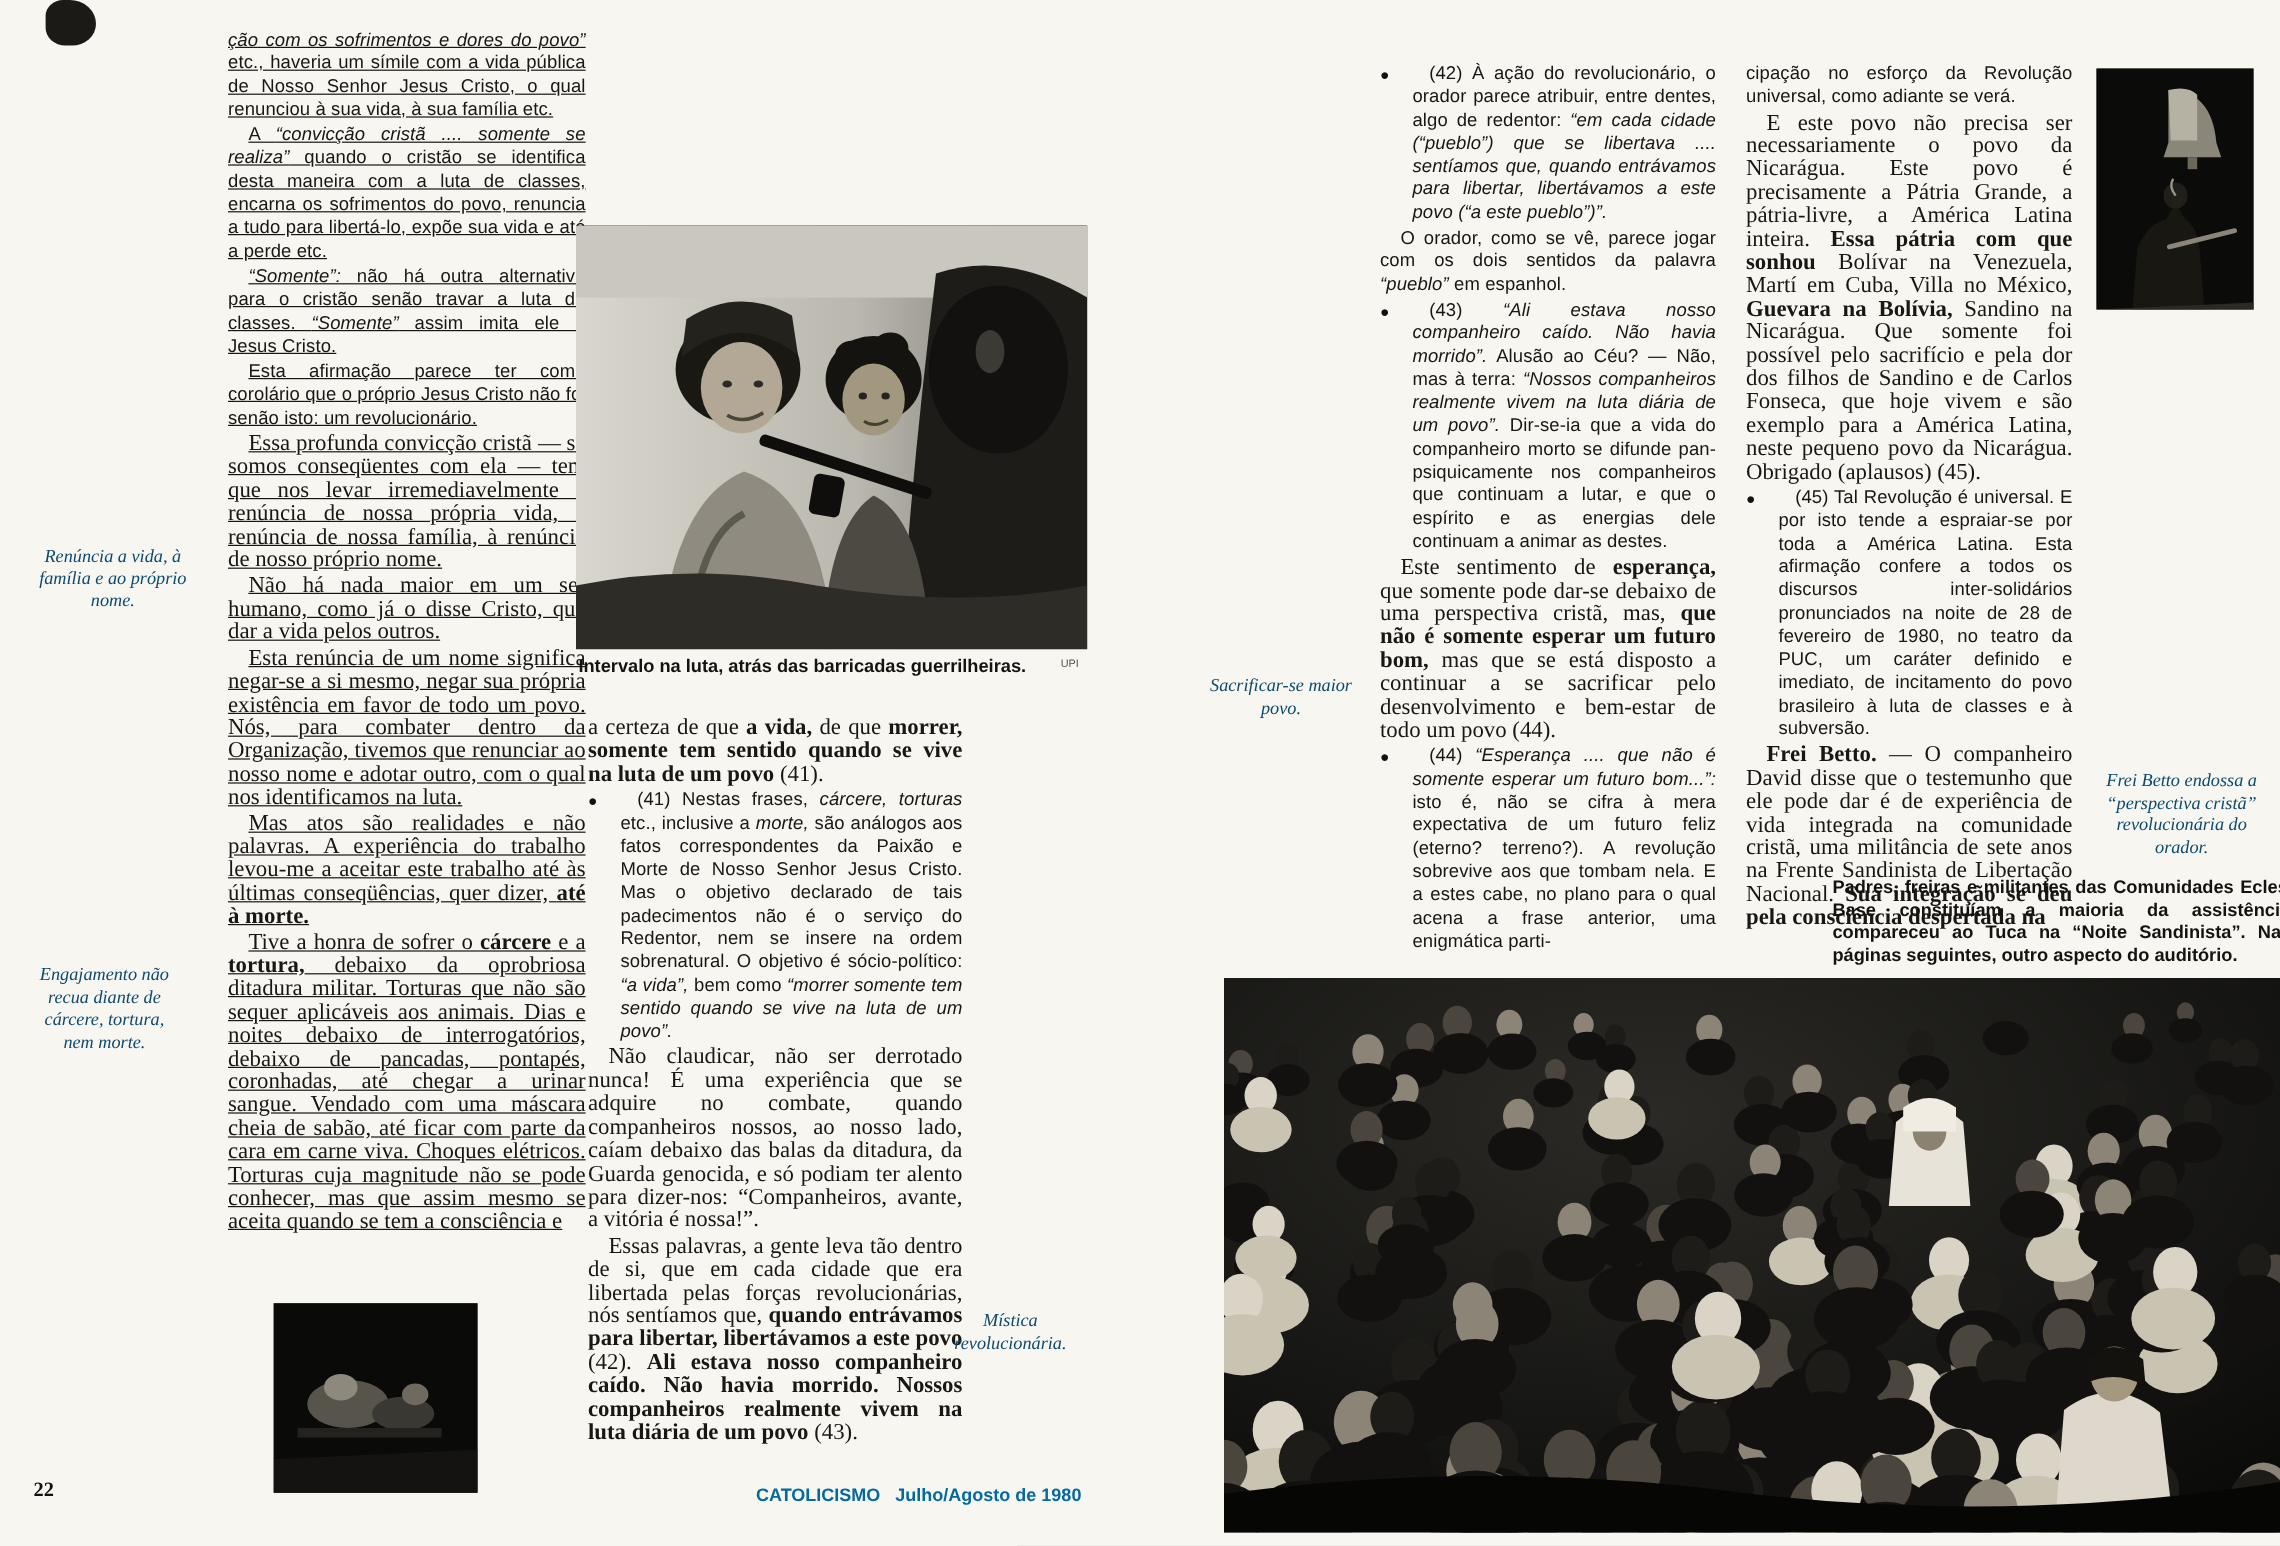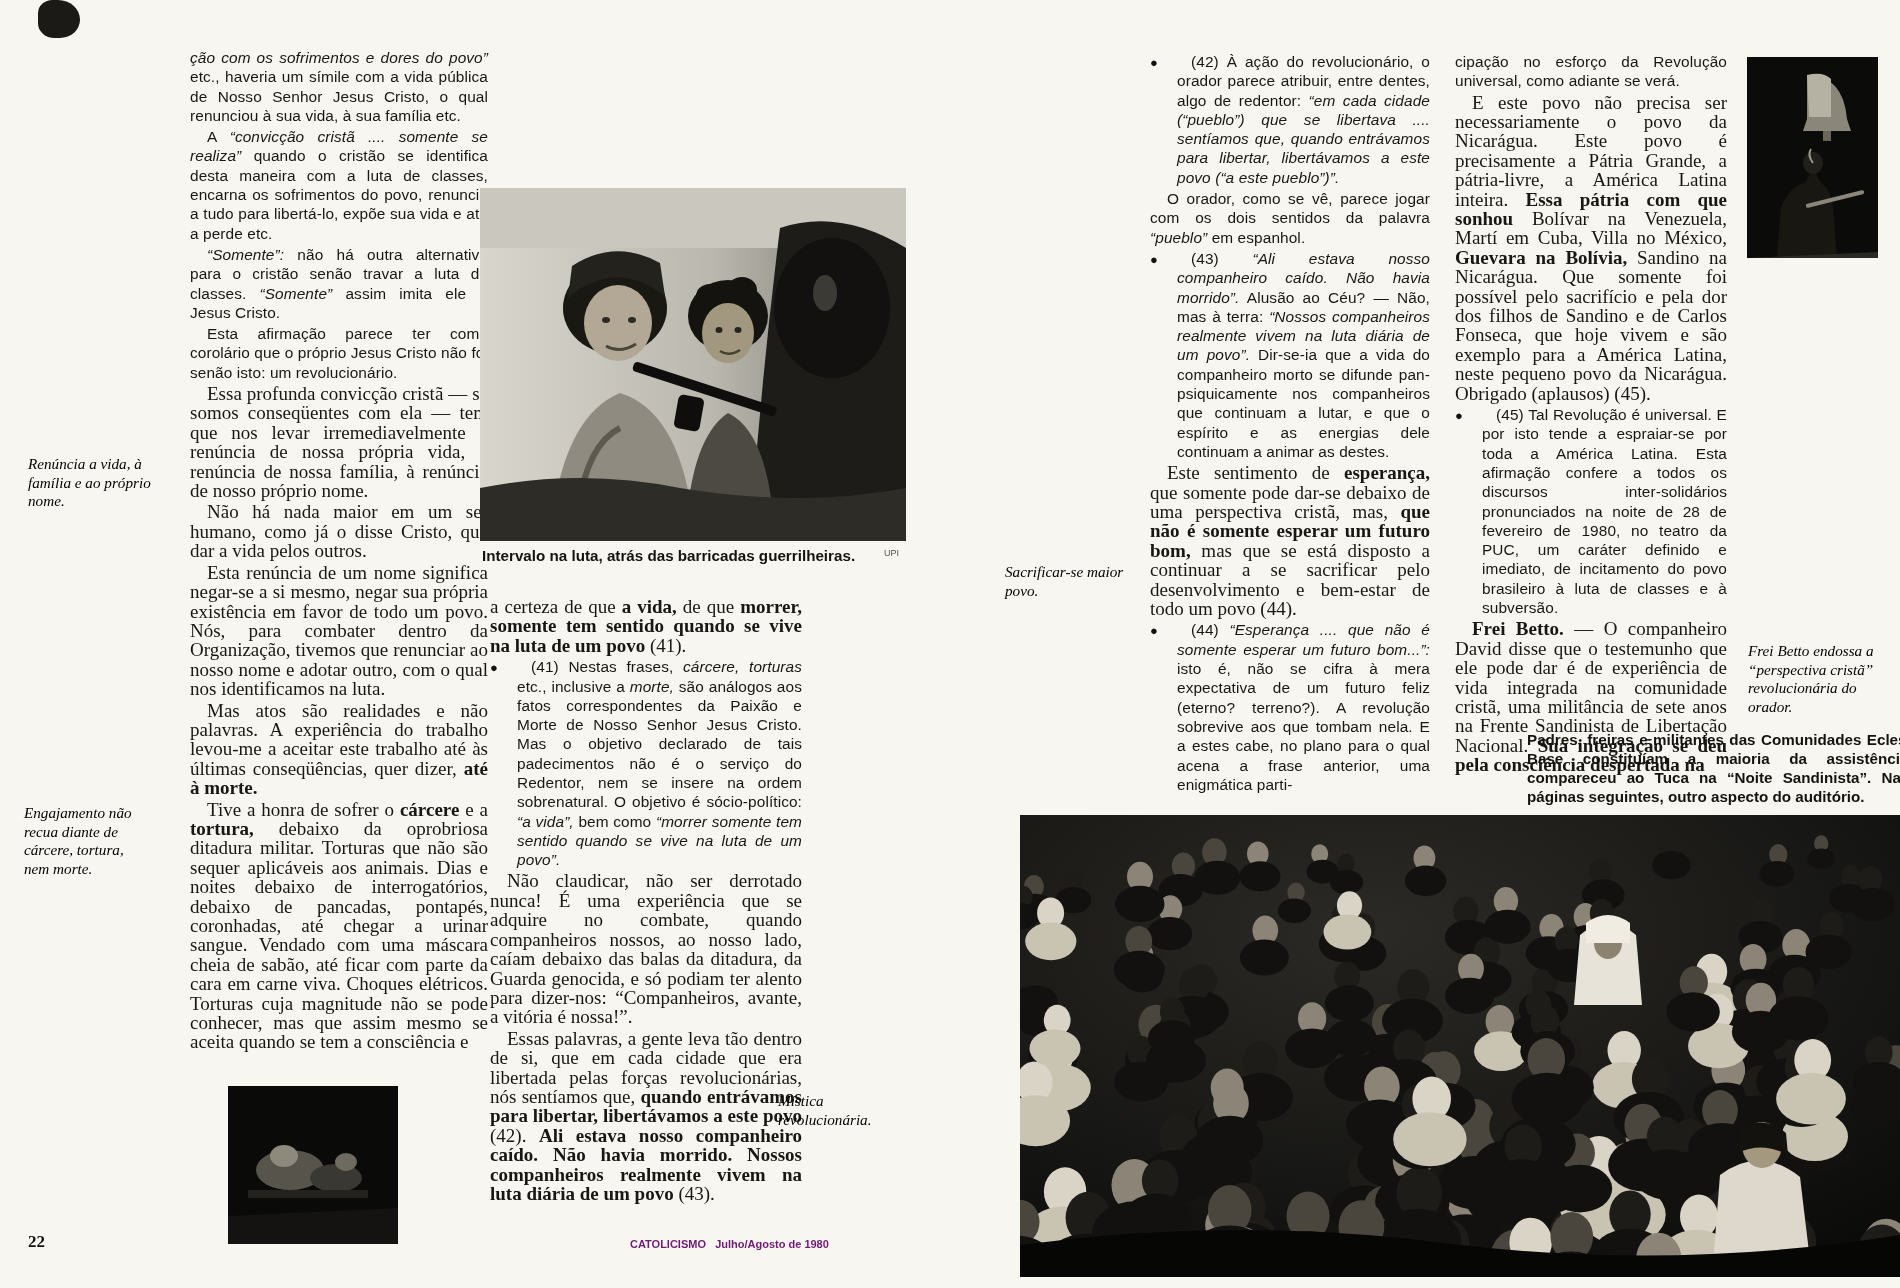--- a/index.html
+++ b/index.html
@@ -9,45 +9,45 @@
   
   .col{position:absolute;text-align:justify;}
   .para{margin:0 0 2px 0;text-indent:17px;}
   .para.noindent{text-indent:0;}
   .para.serif{font-family:"Liberation Serif",serif;font-size:19px;line-height:19.4px;}
   .para.sans{font-family:"Liberation Sans",sans-serif;font-size:15.4px;line-height:19.3px;letter-spacing:.1px;}
   .para.note{margin-left:27px;position:relative;text-indent:14px;}
   .bullet{position:absolute;left:-27px;top:1px;text-indent:0;font-size:13px;color:#111;}
   
   .mnote{position:absolute;font-family:"Liberation Serif",serif;font-style:italic;
-         font-size:15.2px;line-height:18.5px;color:#000000;}
+         font-size:15.2px;line-height:18.5px;text-align:center;color:#0c4a6e;}
   
   .caption{font-family:"Liberation Sans",sans-serif;font-weight:bold;font-size:15.2px;
            line-height:19px;color:#14130f;text-align:justify;}
   .credit{font-family:"Liberation Sans",sans-serif;font-weight:normal;font-size:9px;color:#55524a;}
   .footerline{position:absolute;font-family:"Liberation Sans",sans-serif;font-weight:bold;
-              font-size:11px;color:#701a75;}
+              font-size:15px;color:#0369a1;}
   .pagenum{position:absolute;font-family:"Liberation Serif",serif;font-weight:bold;
            font-size:17px;color:#121110;}
   .photo{position:absolute;overflow:hidden;background:#111;}
   .photo svg{display:block;}
   .smudge{position:absolute;background:#1c1a16;border-radius:40% 60% 55% 45%;}
 </style>
 </head>
 <body>
 
 <div id="page">
 
   <div class="smudge" style="left:38px;top:0;width:42px;height:38px;"></div>
 
   <div class="mnote" style="left:28px;top:455px;width:132px;">Renúncia a vida, à família e ao próprio nome.</div>
 
   <div class="mnote" style="left:24px;top:804px;width:126px;">Engajamento não recua diante de cárcere, tortura, nem morte.</div>
 
-  <div class="col" style="left:190px;top:48px;width:298px;">
+  <div class="col" style="left:190px;top:24px;width:298px;text-decoration:underline;">
       <p class="para sans noindent"><span><i>ção com os sofrimentos e dores do povo”</i> etc., haveria um símile com a vida pública de Nosso Senhor Jesus Cristo, o qual renunciou à sua vida, à sua família etc.</span></p>
       <p class="para sans"><span>A <i>“convicção cristã .... somente se realiza”</i> quando o cristão se identifica desta maneira com a luta de classes, encarna os sofrimentos do povo, renuncia a tudo para libertá-lo, expõe sua vida e até a perde etc.</span></p>
       <p class="para sans"><span><i>“Somente”:</i> não há outra alternativa para o cristão senão travar a luta de classes. <i>“Somente”</i> assim imita ele a Jesus Cristo.</span></p>
       <p class="para sans"><span>Esta afirmação parece ter como corolário que o próprio Jesus Cristo não foi senão isto: um revolucionário.</span></p>
       <p class="para serif"><span>Essa profunda convicção cristã — se somos conseqüentes com ela — tem que nos levar irremediavelmente à renúncia de nossa própria vida, à renúncia de nossa família, à renúncia de nosso próprio nome.</span></p>
       <p class="para serif"><span>Não há nada maior em um ser humano, como já o disse Cristo, que dar a vida pelos outros.</span></p>
       <p class="para serif"><span>Esta renúncia de um nome significa negar-se a si mesmo, negar sua própria existência em favor de todo um povo. Nós, para combater dentro da Organização, tivemos que renunciar ao nosso nome e adotar outro, com o qual nos identificamos na luta.</span></p>
       <p class="para serif"><span>Mas atos são realidades e não palavras. A experiência do trabalho levou-me a aceitar este trabalho até às últimas conseqüências, quer dizer, <b>até à morte.</b></span></p>
       <p class="para serif"><span>Tive a honra de sofrer o <b>cárcere</b> e a <b>tortura,</b> debaixo da oprobriosa ditadura militar. Torturas que não são sequer aplicáveis aos animais. Dias e noites debaixo de interrogatórios, debaixo de pancadas, pontapés, coronhadas, até chegar a urinar sangue. Vendado com uma máscara cheia de sabão, até ficar com parte da cara em carne viva. Choques elétricos. Torturas cuja magnitude não se pode conhecer, mas que assim mesmo se aceita quando se tem a consciência e</span></p>
     </div>

